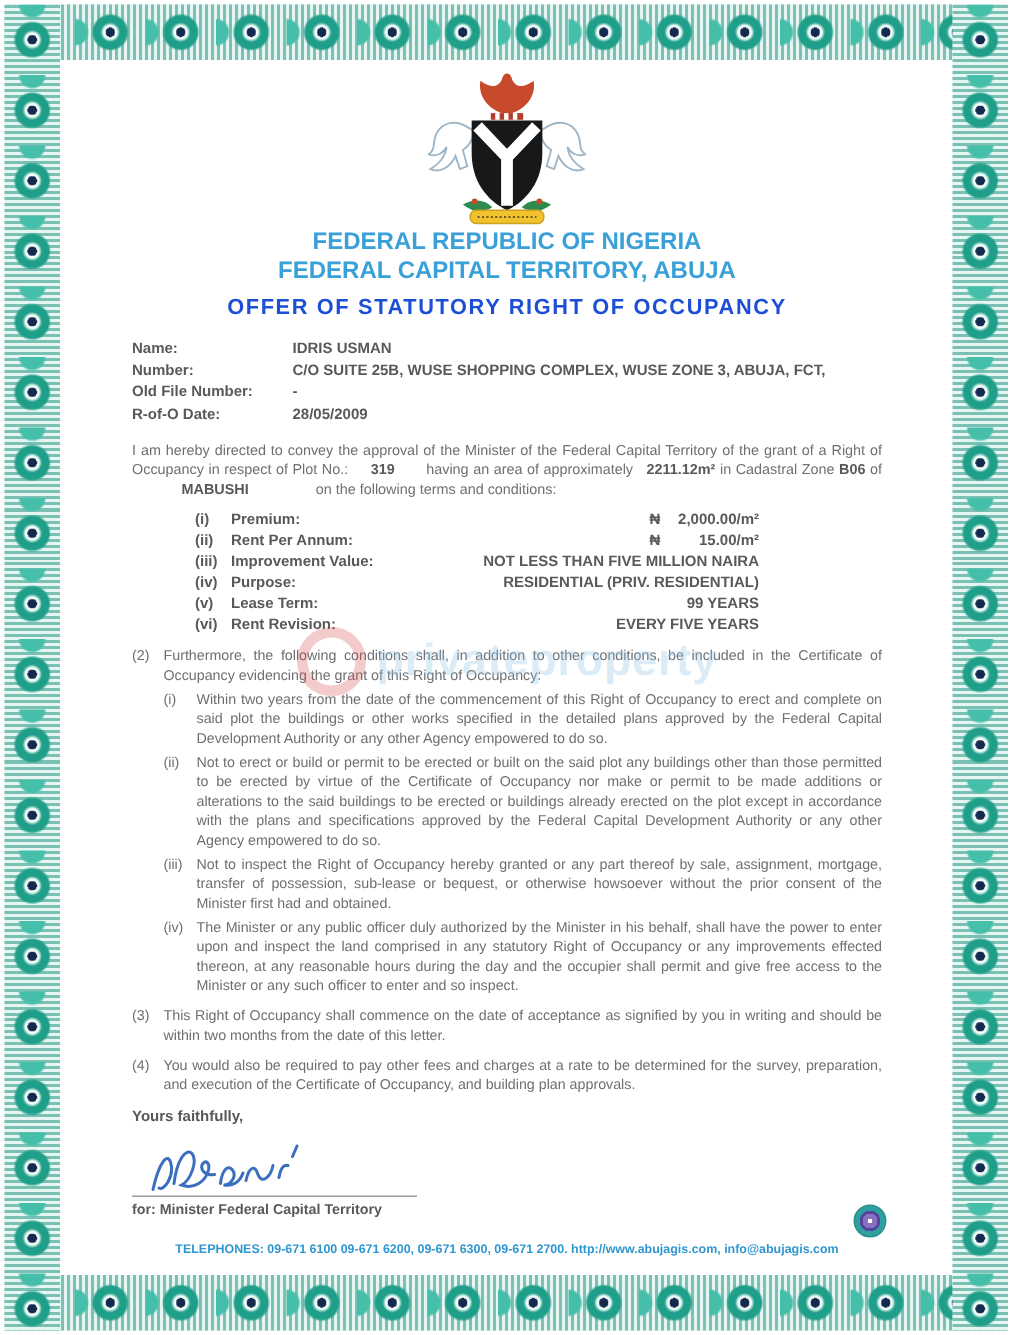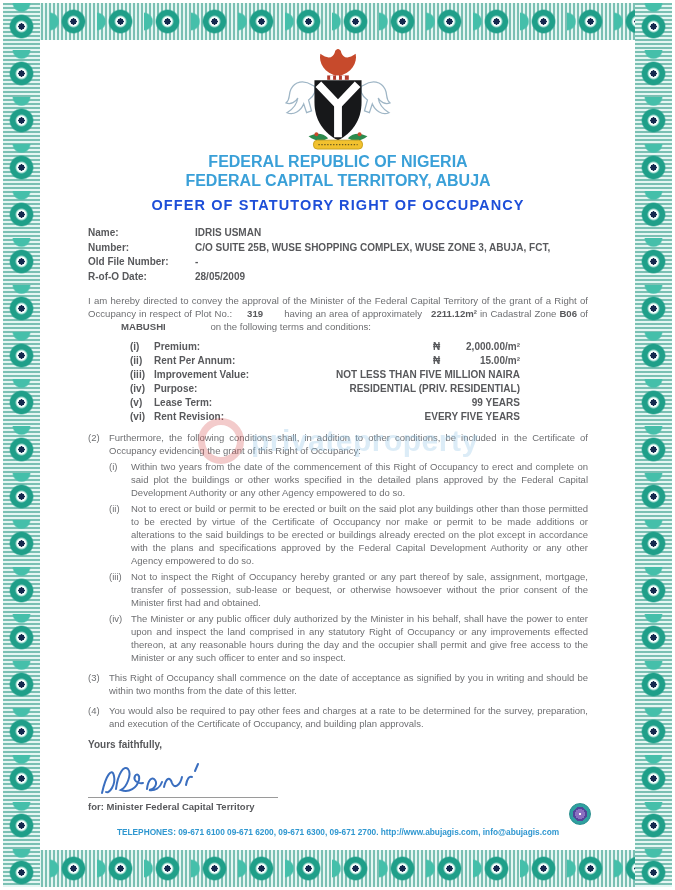--- a/index.html
+++ b/index.html
@@ -51,21 +51,21 @@
   .intro { margin-top:10px; font-size:9.6px; line-height:13.2px; text-align:justify; }
   .b { font-weight:bold; color:#58595c; }
   .gap-plot { margin:0 18px 0 12px; }
   .gap-area { margin-left:6px; }
   .gap-district { margin:0 42px 0 33px; }
 
   .terms { margin:6px 0 0 42px; width:390px; font-size:10px; font-weight:bold; color:#58595c; }
   .trow { position:relative; height:14px; line-height:14px; }
   .tnum { display:inline-block; width:24px; }
   .tcur { position:absolute; left:303px; top:0; }
-  .tval { position:absolute; right:0; top:0; }
+  .tval { position:absolute; right:14px; top:0; }
 
   .para { display:flex; font-size:9.5px; line-height:13px; margin-top:7px; }
   .pnum { width:21px; flex:none; }
   .ptext { flex:1; text-align:justify; }
   .subitems { margin-left:21px; }
   .sitem { display:flex; font-size:9.5px; line-height:13px; margin-top:3px; }
   .snum { width:22px; flex:none; }
   .stext { flex:1; text-align:justify; }
 
   .closing { margin-top:9px; font-size:10px; font-weight:bold; color:#58595c; }

